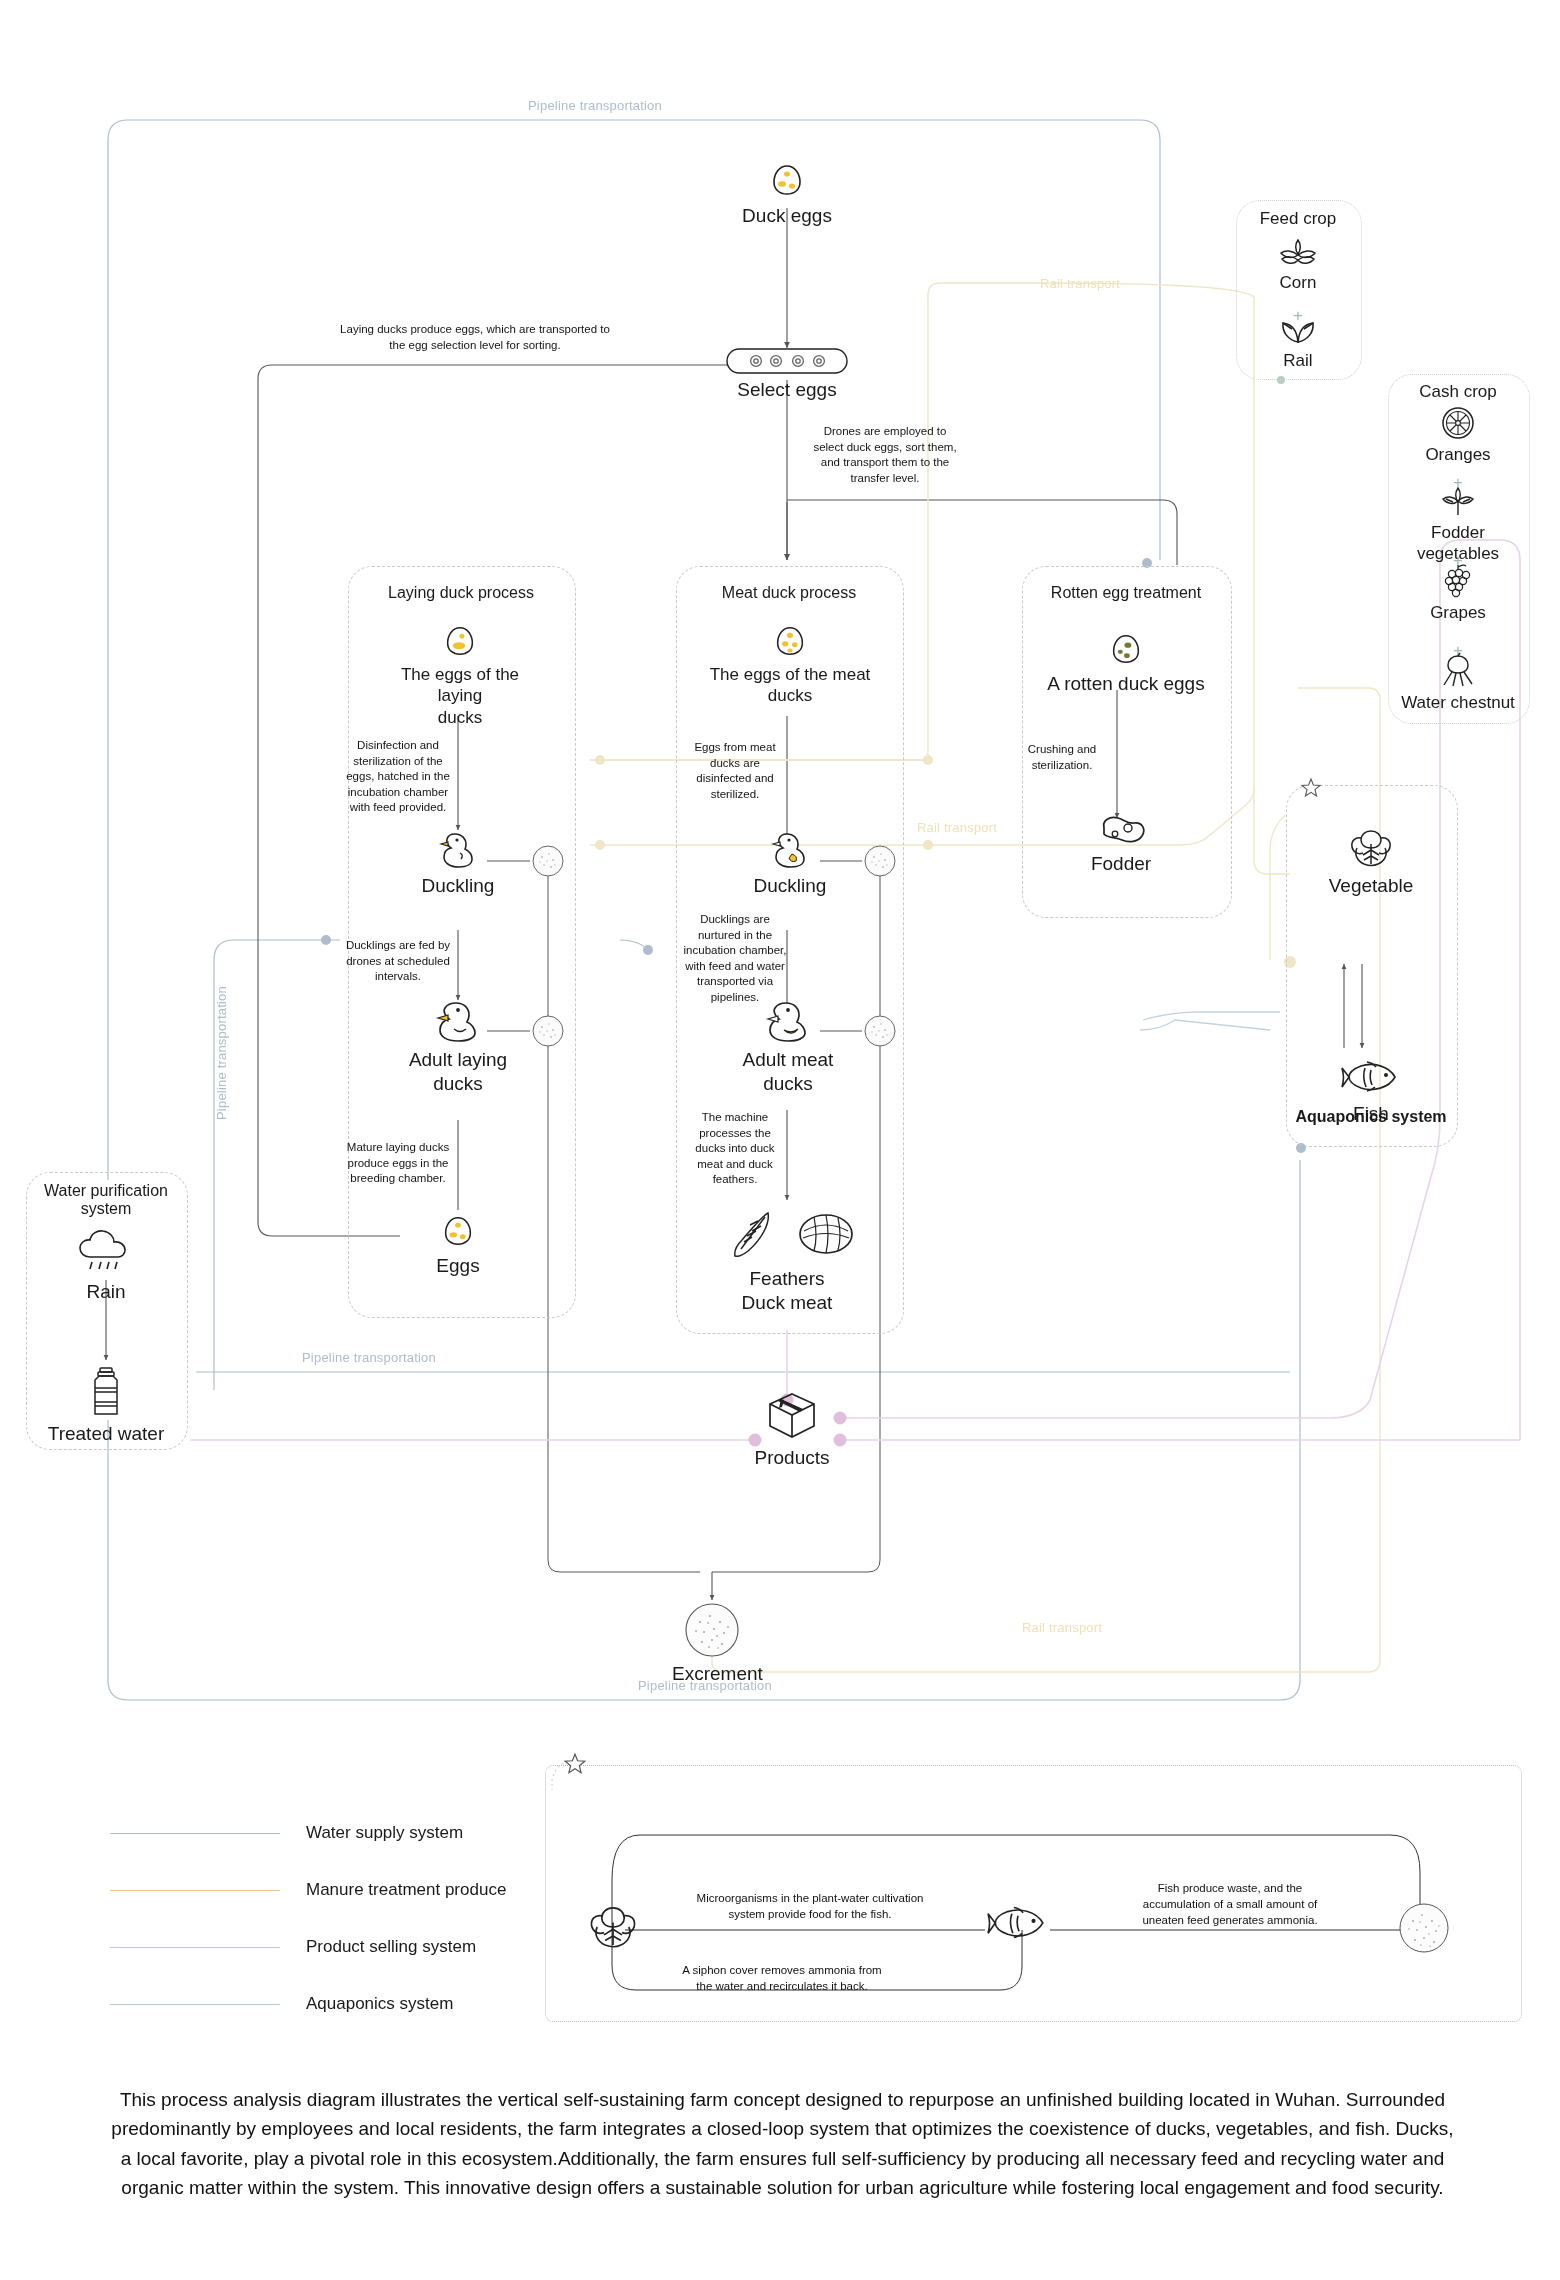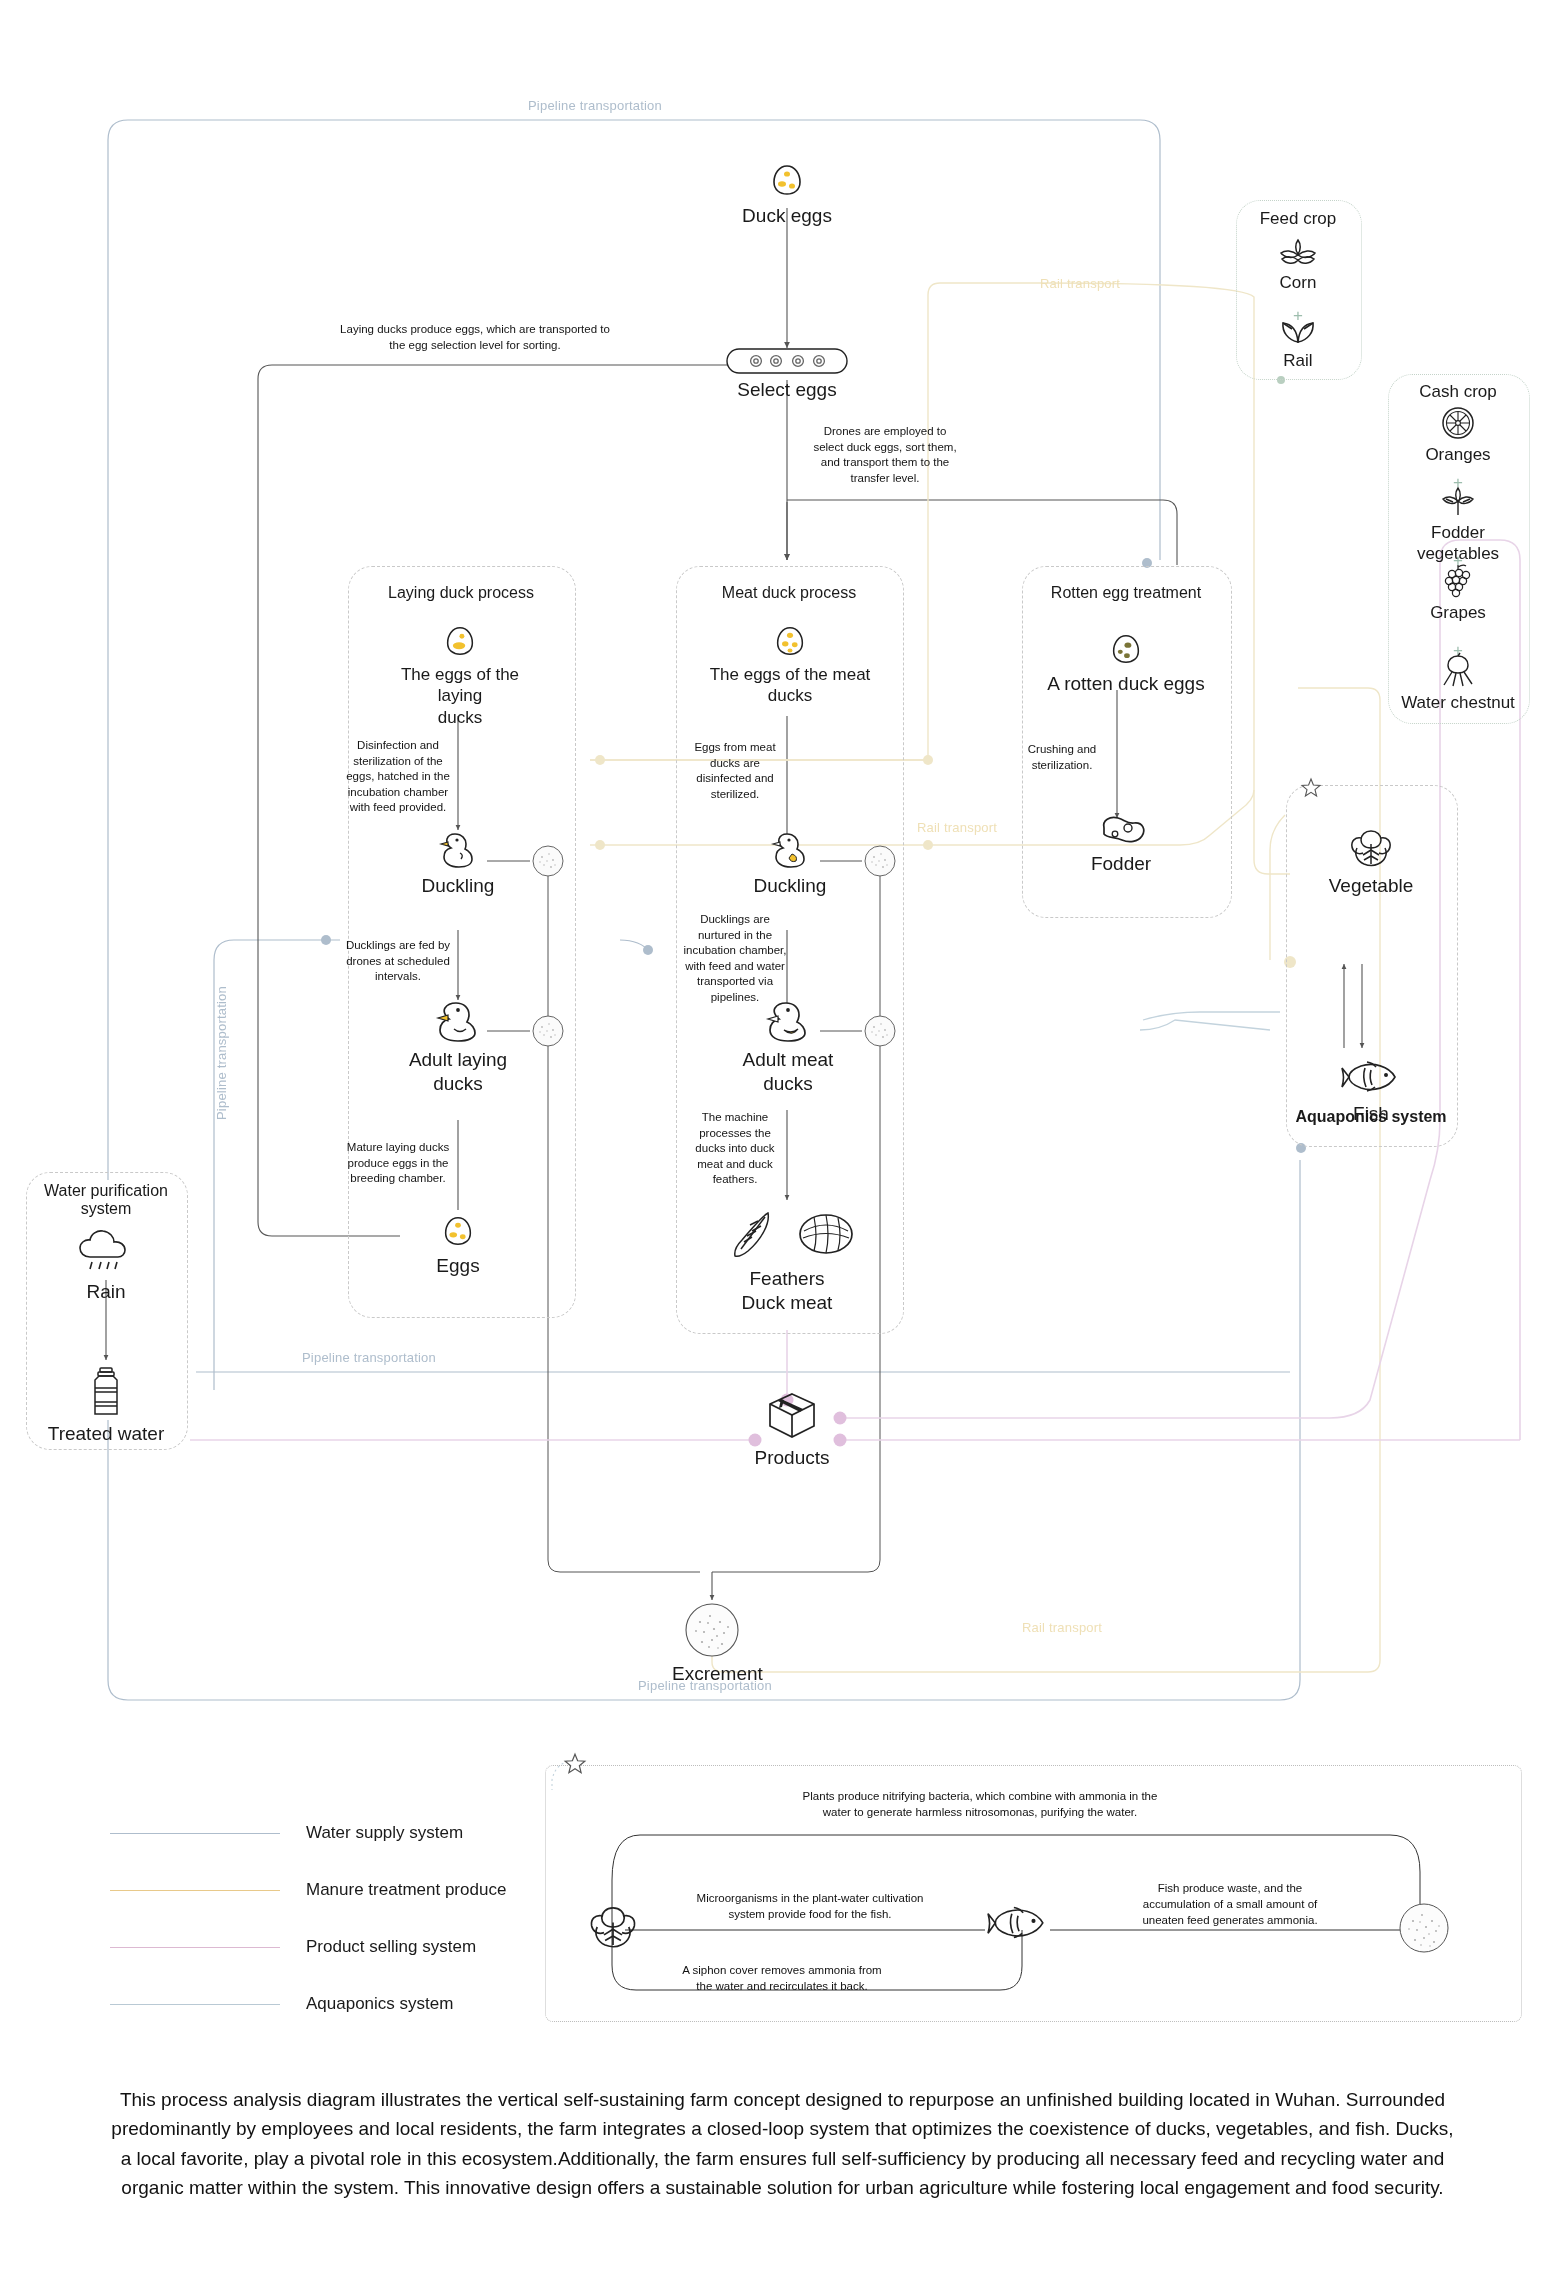--- a/index.html
+++ b/index.html
@@ -684,22 +684,20 @@
   </div>
 </div>
 
 <div class="detail-frame" style="left:545px;top:1765px;width:975px;height:255px;"></div>
 <div class="node" style="left:563px;top:1752px;">
   <svg width="24" height="24" viewBox="0 0 22 22">
     <path d="M11 2 L13.4 8 L20 8.4 L15 12.6 L16.6 19 L11 15.4 L5.4 19 L7 12.6 L2 8.4 L8.6 8 Z" fill="#fff" stroke="#555" stroke-width="1.1"></path>
   </svg>
 </div>
 
-<div class="detail-txt" style="left:730px;top:1788px;width:500px;white-space:pre-line;">Plants produce nitrifying bacteria, which combine with ammonia in the
-water to generate harmless nitrosomonas, purifying the water.</div>
 <div class="detail-txt" style="left:650px;top:1890px;width:320px;white-space:pre-line;">Microorganisms in the plant-water cultivation
 system provide food for the fish.</div>
 <div class="detail-txt" style="left:1085px;top:1880px;width:290px;white-space:pre-line;">Fish produce waste, and the
 accumulation of a small amount of
 uneaten feed generates ammonia.</div>
 <div class="detail-txt" style="left:622px;top:1962px;width:320px;white-space:pre-line;">A siphon cover removes ammonia from
 the water and recirculates it back.</div>
 
 <div class="node" style="left:586px;top:1900px;">
   <svg width="54" height="54" viewBox="0 0 48 44">

